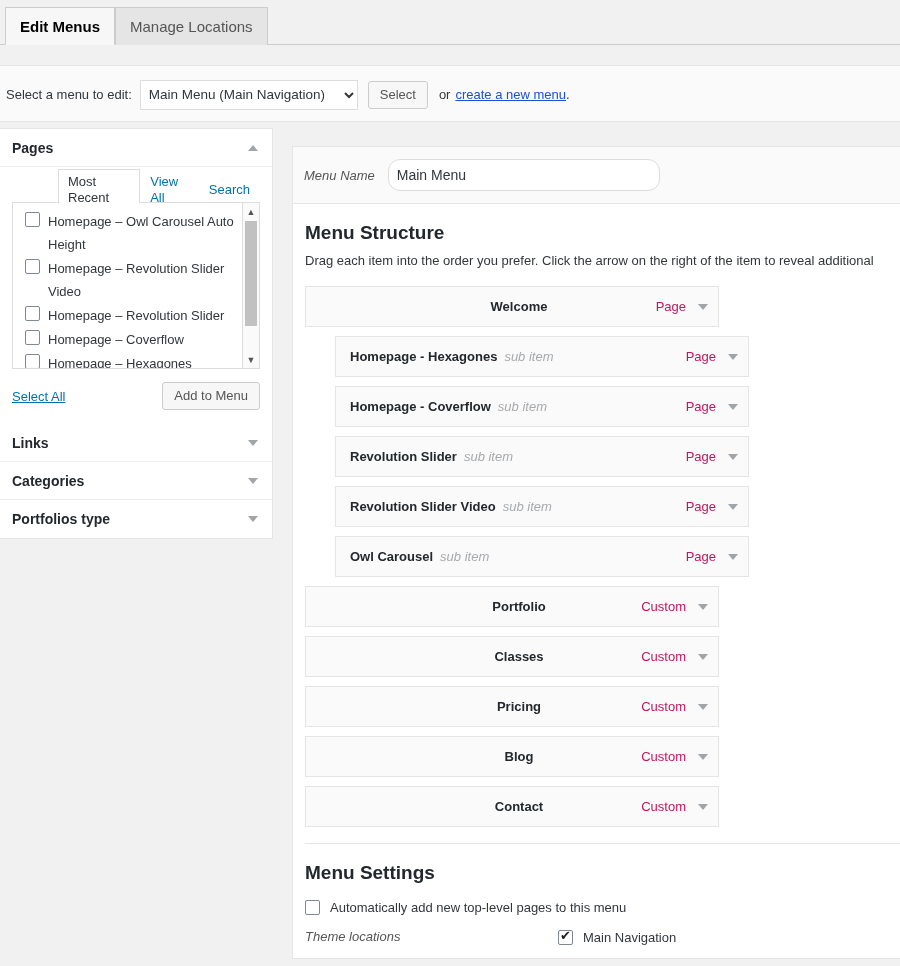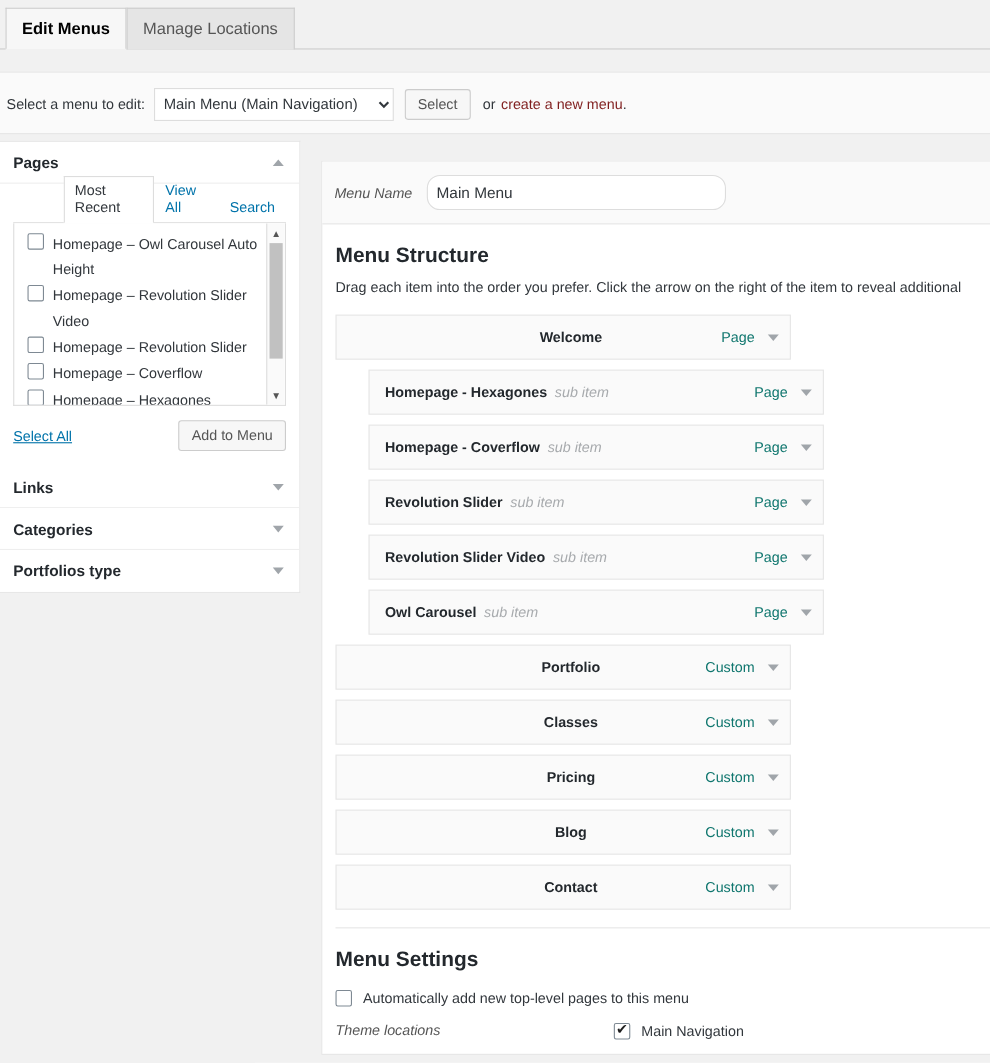--- a/index.html
+++ b/index.html
@@ -70,21 +70,21 @@
     font-size: 13px;
     color: #555;
     background: #f7f7f7;
     border: 1px solid #ccc;
     border-radius: 3px;
     cursor: pointer;
     line-height: 26px;
   }
   #select-button { margin-left: 10px; }
   .msb-or { margin-left: 11px; color: #32373c; }
-  .lnk { color: #7f1d1d; cursor: pointer; }
+  .lnk { color: #1d4ed8; text-decoration: underline; cursor: pointer; }
 
   
   .sidebar {
     position: absolute; left: 0; top: 128px; width: 273px;
     background: #fff;
     border: 1px solid #e5e5e5;
     border-left: none;
   }
   .acc-head {
     position: relative;
@@ -105,21 +105,21 @@
   .acc-arrow.up { border-bottom: 6px solid #a0a5aa; margin-top: -3px; }
   .acc-arrow.down { border-top: 6px solid #a0a5aa; margin-top: -3px; }
 
   .acc-body { padding: 10px 12px 14px 12px; background: #fff; }
 
   
   .pt-tabs {
     position: relative;
     height: 26px;
     border-bottom: 1px solid #ddd;
-    display: flex; align-items: flex-end;
+    display: flex; align-items: center;
     margin-bottom: 0;
     padding-left: 46px;
   }
   .pt-tab {
     font-size: 13px;
     color: #0073aa;
     padding: 4px 9px 5px 9px;
     cursor: pointer;
     line-height: 16px;
     border: 1px solid transparent;
@@ -226,21 +226,21 @@
     border: 1px solid #e5e5e5;
     margin-bottom: 9px;
     display: flex; align-items: center;
     cursor: move;
   }
   .mi.depth0 { margin-left: 0; width: 414px; justify-content: center; }
   .mi.depth1 { margin-left: 30px; width: 414px; }
   .mi-title { font-size: 13px; font-weight: bold; color: #23282d; margin-left: 14px; }
   .mi-sub { font-size: 13px; font-style: italic; color: #a7aaad; margin-left: 7px; }
   .mi-right { position: absolute; right: 10px; display: flex; align-items: center; }
-  .mi-type { font-size: 13px; color: #0f766e; }
+  .mi-type { font-size: 13px; color: #be185d; }
   .mi-caret {
     width: 0; height: 0; margin-left: 12px;
     border-left: 5px solid transparent;
     border-right: 5px solid transparent;
     border-top: 6px solid #a0a5aa;
     cursor: pointer;
   }
 
   .ms-divider { border-top: 1px solid #e5e5e5; margin: 16px 0 0 0; }
 

